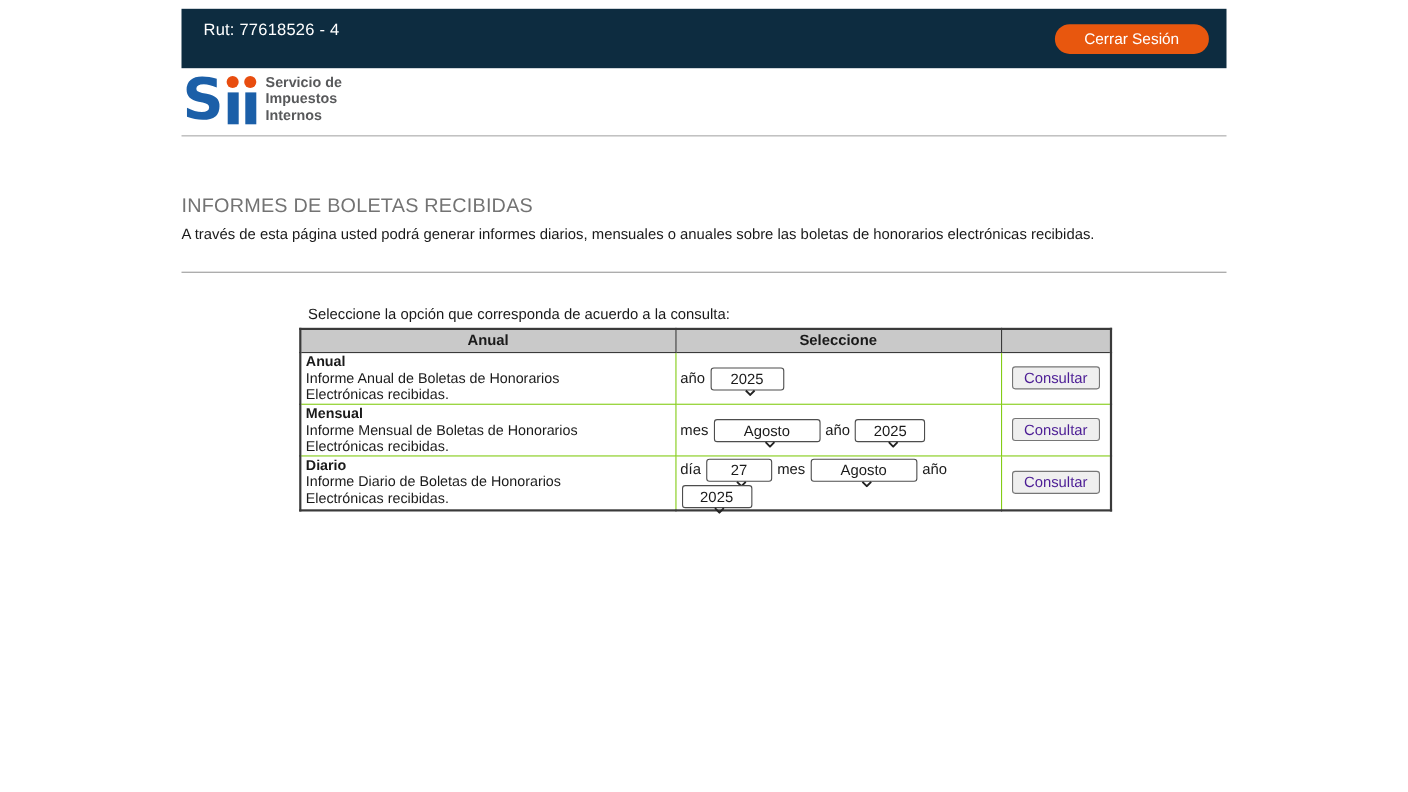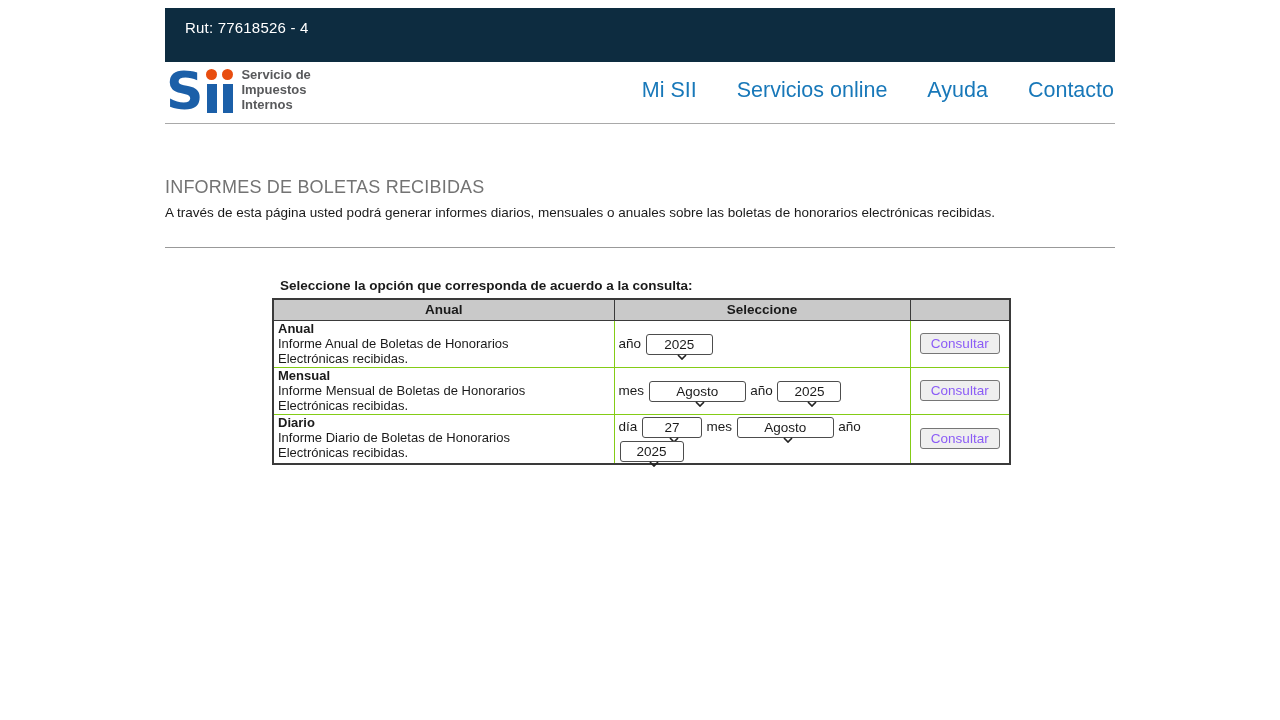--- a/index.html
+++ b/index.html
@@ -94,21 +94,21 @@
   .rule {
     border: none;
     border-top: 1px solid #999;
     margin: 27px 0 0 0;
   }
 
   
   .consulta { margin: 30px 0 0 107px; width: 737px; }
   .consulta-caption {
     font-size: 13.5px;
-    font-weight: bold;
+    font-weight: normal;
     margin: 0 0 5px 8px;
   }
   table.informes {
     width: 737px;
     border-collapse: collapse;
     border: 2px solid #3a3a3a;
     table-layout: fixed;
   }
   table.informes th {
     background: #c9c9c9;
@@ -153,30 +153,31 @@
   .sel svg { flex: none; margin-left: 5px; }
 
   .consultar-btn {
     background: #efefef;
     border: 1px solid #767676;
     border-radius: 3px;
     font-size: 13.5px;
     font-family: "Liberation Sans", sans-serif;
     padding: 2px 10px;
     cursor: pointer;
-    color: #8b5cf6;
+    color: #4c1d95;
   }
 </style>
 </head>
 <body>
 
 <div class="container">
 
   <div class="topbar">
     <span class="rut">Rut: 77618526 - 4</span>
+    <button class="logout-btn">Cerrar Sesión</button>
   </div>
 
   <div class="logo-row">
     <div class="brand">
       <div class="logo-glyphs">
         <span class="logo-s">S</span>
         <span class="logo-i">
           <span class="dot"></span>
             <span class="stem"></span>
         </span>
@@ -184,26 +185,20 @@
           <span class="dot"></span>
             <span class="stem"></span>
         </span>
       </div>
       <div class="logo-caption">
         <div>Servicio de</div>
         <div>Impuestos</div>
         <div>Internos</div>
       </div>
     </div>
-    <div class="nav">
-      <a>Mi SII</a>
-      <a>Servicios online</a>
-      <a>Ayuda</a>
-      <a>Contacto</a>
-    </div>
   </div>
 
   <div class="main">
     <h1 class="page-title">INFORMES DE BOLETAS RECIBIDAS</h1>
     <p class="page-subtitle">A través de esta página usted podrá generar informes diarios, mensuales o anuales sobre las boletas de honorarios electrónicas recibidas.</p>
     <hr class="rule">
 
     <div class="consulta">
       <div class="consulta-caption">Seleccione la opción que corresponda de acuerdo a la consulta:</div>
 

